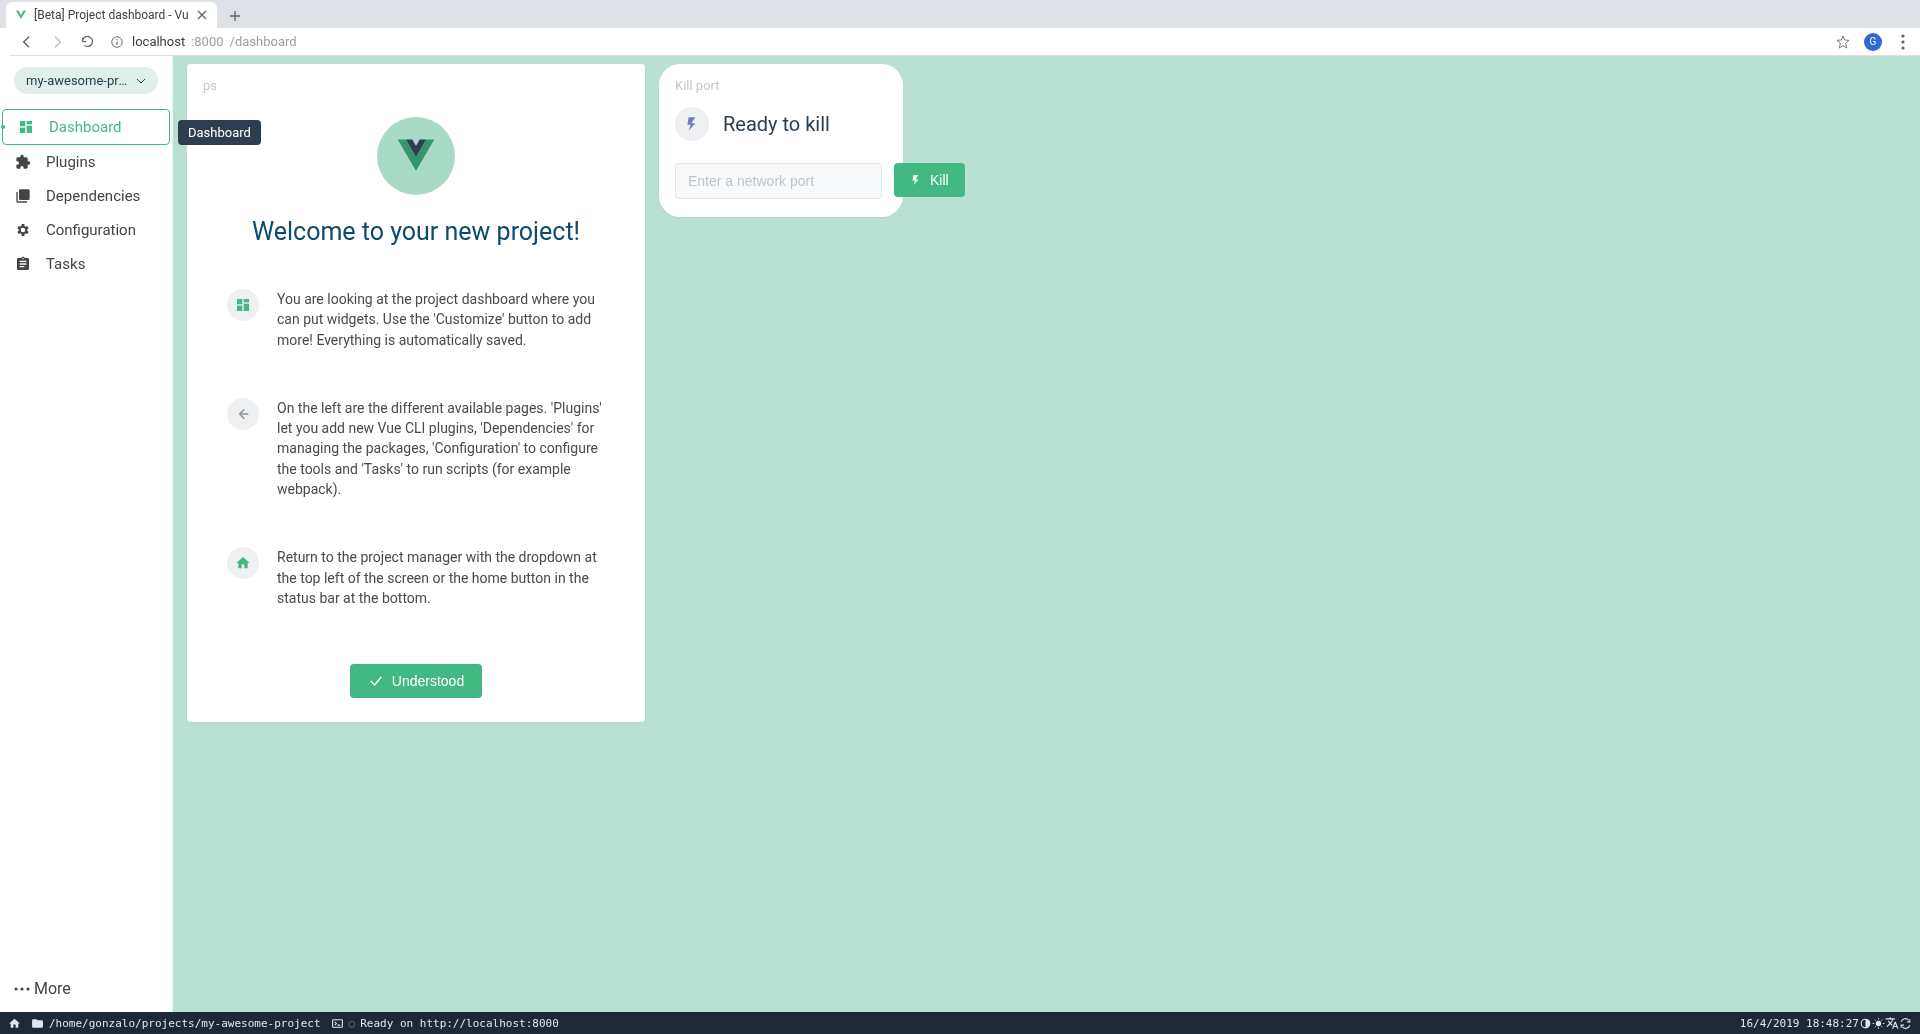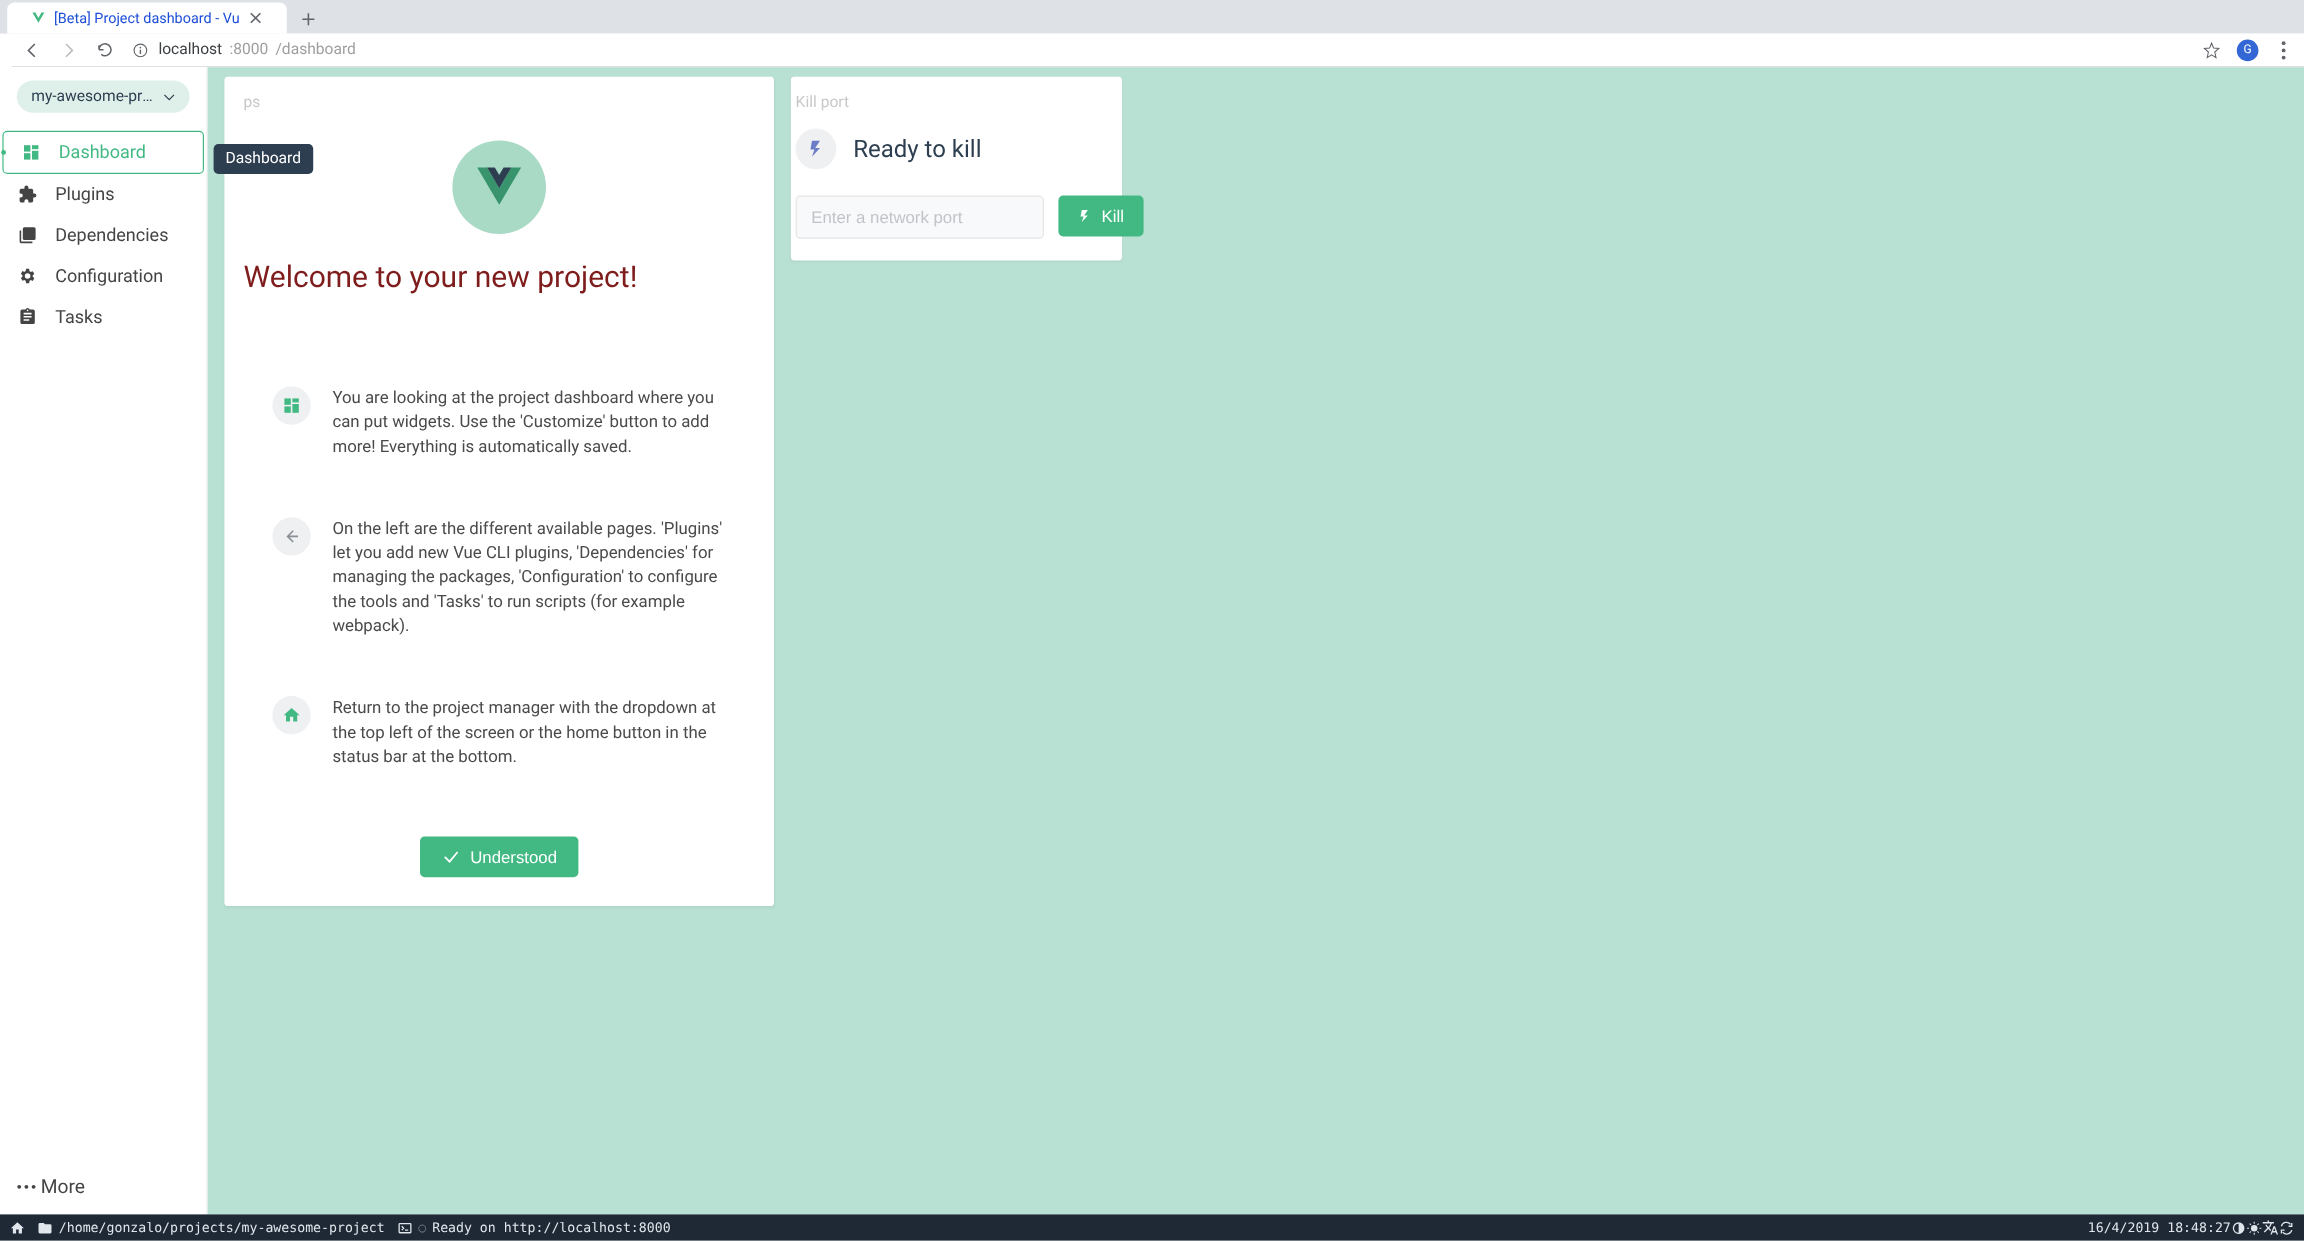--- a/index.html
+++ b/index.html
@@ -2,21 +2,21 @@
 <html><head>
 <meta charset="utf-8">
 <style>
 * { box-sizing: border-box; margin: 0; padding: 0; }
 html, body { height: 100%; font-family: -apple-system, BlinkMacSystemFont, "Segoe UI", Roboto, Arial, sans-serif; }
 body { display: flex; flex-direction: column; overflow: hidden; }
 
 
 .browser-chrome { flex: 0 0 auto; background: #fff; }
 .tab-strip { height: 28px; background: #dee1e6; display: flex; align-items: flex-end; padding-left: 6px; }
-.tab { display: flex; align-items: center; background: #fff; height: 26px; border-radius: 6px 6px 0 0; padding: 0 19px; min-width: 180px; font-size: 12px; color: #1d4ed8; position: relative; }
+.tab { display: flex; align-items: center; background: #fff; height: 26px; border-radius: 6px 6px 0 0; padding: 0 8px; min-width: 180px; font-size: 12px; color: #404040; position: relative; }
 .tab .favicon { width: 14px; height: 14px; margin-right: 6px; display: flex; align-items: center; justify-content: center; }
 .tab .tab-title { flex: 1; white-space: nowrap; overflow: hidden; text-overflow: ellipsis; }
 .tab .tab-close { margin-left: 6px; width: 14px; height: 14px; display: flex; align-items: center; justify-content: center; color: #5f6368; cursor: pointer; }
 .new-tab { width: 24px; height: 24px; display: flex; align-items: center; justify-content: center; color: #5f6368; cursor: pointer; margin-left: 6px; }
 .addr-bar { height: 28px; background: #fff; display: flex; align-items: center; padding: 0 8px; border-bottom: 1px solid #e0e0e0; gap: 12px; margin-left: 10px; }
 .nav-icon { width: 18px; height: 18px; display: flex; align-items: center; justify-content: center; color: #5f6368; cursor: pointer; }
 .nav-icon.disabled { color: #bdbdbd; }
 .url-box { flex: 1; display: flex; align-items: center; font-size: 13px; color: #9e9e9e; gap: 6px; }
 .url-box .host { color: #3c4043; }
 .url-box .path { color: #9e9e9e; }
@@ -49,29 +49,29 @@
 .btn-pill { border-radius: 18px; padding: 7px 16px; font-size: 13px; cursor: pointer; display: inline-flex; align-items: center; gap: 6px; border: none; }
 .btn-pill.white { background: #fff; color: #2c3e50; }
 .btn-pill.green { background: #42b983; color: #fff; }
 
 
 .dash-content { flex: 1; overflow: auto; padding: 8px 14px; display: flex; align-items: flex-start; gap: 14px; }
 .card { background: #fff; border-radius: 3px; box-shadow: 0 1px 2px rgba(0,0,0,.05); }
 .welcome-card { width: 458px; padding: 14px 16px 24px; }
 .welcome-card .wc-label { font-size: 13px; color: #c8c8c8; margin-bottom: 24px; }
 .wc-logo { width: 78px; height: 78px; border-radius: 50%; background: #a9dac6; margin: 0 auto 22px; display: flex; align-items: center; justify-content: center; }
-.wc-title { font-size: 25px; color: #7f1d1d; font-weight: 400; margin-bottom: 76px; }
+.wc-title { text-align: center; font-size: 25px; color: #0c4a6e; font-weight: 400; margin-bottom: 43px; }
 .wc-row { display: flex; gap: 18px; margin-bottom: 48px; }
 .wc-row .wc-icon { width: 32px; height: 32px; flex: 0 0 32px; border-radius: 50%; background: #eef0f2; display: flex; align-items: center; justify-content: center; color: #8a8f96; margin-left: 24px; }
 .wc-row .wc-icon.green { color: #42b983; }
 .wc-row .wc-text { font-size: 14px; color: #4a4a4a; line-height: 1.45; padding-right: 20px; }
 .wc-footer { text-align: center; }
 .btn-rect { border-radius: 4px; padding: 9px 18px; font-size: 14px; cursor: pointer; display: inline-flex; align-items: center; gap: 8px; border: none; background: #42b983; color: #fff; }
 
-.kill-card { width: 276px; padding: 14px 4px 18px; }
+.kill-card { width: 244px; padding: 14px 16px 18px; border-radius: 21px; }
 .kill-card .kc-label { font-size: 13px; color: #c8c8c8; margin-bottom: 14px; }
 .kc-status { display: flex; align-items: center; gap: 14px; margin-bottom: 22px; }
 .kc-status-icon { width: 34px; height: 34px; border-radius: 50%; background: #eef0f2; display: flex; align-items: center; justify-content: center; color: #6c7cc7; }
 .kc-status-text { font-size: 20px; color: #2c3e50; }
 .kc-row { display: flex; gap: 12px; align-items: flex-start; }
 .kc-input { flex: 1; border: 1px solid #e5e5e5; background: #f8f9fa; border-radius: 4px; padding: 9px 12px; font-size: 14px; color: #2c3e50; }
 .kc-input::placeholder { color: #c0c4c9; }
 .kc-btn { background: #42b983; color: #fff; border: none; border-radius: 4px; padding: 9px 16px; font-size: 14px; cursor: pointer; display: inline-flex; align-items: center; gap: 8px; }
 
 

